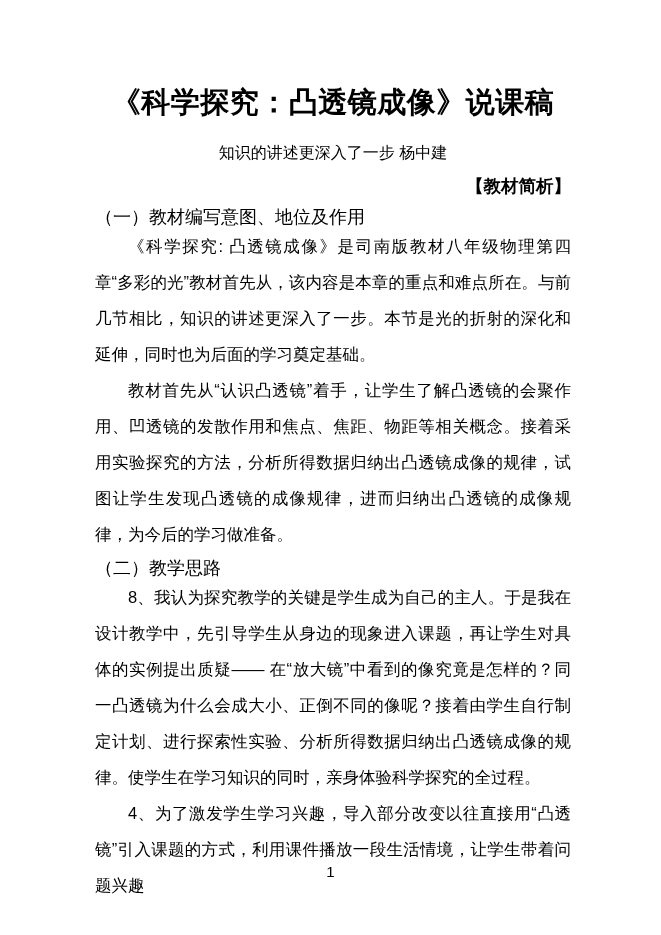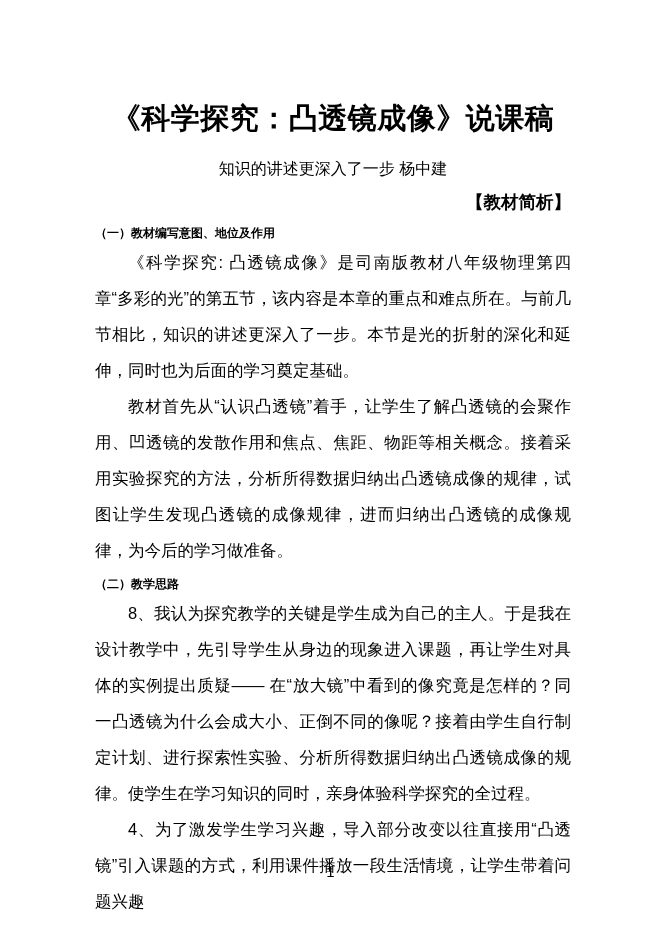--- a/index.html
+++ b/index.html
@@ -12,21 +12,21 @@
     width: 661px;
     height: 935px;
     background: #ffffff;
     color: #000000;
     font-family: "Liberation Sans", sans-serif;
     overflow: hidden;
   }
   .content {
     position: absolute;
     left: 95px;
-    top: 16px;
+    top: 0;
     width: 476px;
   }
   .doc-title {
     margin: 0;
     padding-top: 84px;
     font-size: 29px;
     line-height: 37px;
     font-weight: bold;
     text-align: center;
     letter-spacing: 0.5px;
@@ -41,23 +41,23 @@
   }
   .sec-heading {
     margin: 12px 0 0 0;
     font-size: 17.5px;
     line-height: 21px;
     font-weight: bold;
     text-align: right;
   }
   .sub-heading {
     margin: 10px 0 0 0;
-    font-size: 12px;
+    font-size: 18px;
     line-height: 21px;
-    font-weight: bold;
+    font-weight: normal;
   }
   .sub-heading-2 {
     margin-top: 6px;
   }
   .para {
     margin: 0;
     font-size: 16.5px;
     line-height: 36px;
     text-align: justify;
     text-indent: 2em;
@@ -77,21 +77,21 @@
 </head>
 <body>
 
 <div class="page">
   <div class="content">
     <h1 class="doc-title">《科学探究：凸透镜成像》说课稿</h1>
     <div class="author">知识的讲述更深入了一步 杨中建</div>
     <h2 class="sec-heading">【教材简析】</h2>
 
     <h3 class="sub-heading">（一）教材编写意图、地位及作用</h3>
-    <p class="para">《科学探究: 凸透镜成像》是司南版教材八年级物理第四章“多彩的光”的第五节，该内容是本章的重点和难点所在。与前几节相比，知识的讲述更深入了一步。本节是光的折射的深化和延伸，同时也为后面的学习奠定基础。</p>
+    <p class="para">《科学探究: 凸透镜成像》是司南版教材八年级物理第四章“多彩的光”教材首先从，该内容是本章的重点和难点所在。与前几节相比，知识的讲述更深入了一步。本节是光的折射的深化和延伸，同时也为后面的学习奠定基础。</p>
     <p class="para">教材首先从“认识凸透镜”着手，让学生了解凸透镜的会聚作用、凹透镜的发散作用和焦点、焦距、物距等相关概念。接着采用实验探究的方法，分析所得数据归纳出凸透镜成像的规律，试图让学生发现凸透镜的成像规律，进而归纳出凸透镜的成像规律，为今后的学习做准备。</p>
 
     <h3 class="sub-heading sub-heading-2">（二）教学思路</h3>
     <p class="para">8、我认为探究教学的关键是学生成为自己的主人。于是我在设计教学中，先引导学生从身边的现象进入课题，再让学生对具体的实例提出质疑—— 在“放大镜”中看到的像究竟是怎样的？同一凸透镜为什么会成大小、正倒不同的像呢？接着由学生自行制定计划、进行探索性实验、分析所得数据归纳出凸透镜成像的规律。使学生在学习知识的同时，亲身体验科学探究的全过程。</p>
     <p class="para">4、为了激发学生学习兴趣，导入部分改变以往直接用“凸透镜”引入课题的方式，利用课件播放一段生活情境，让学生带着问题兴趣</p>
   </div>
 
   <div class="page-number">1</div>
 </div>
 

